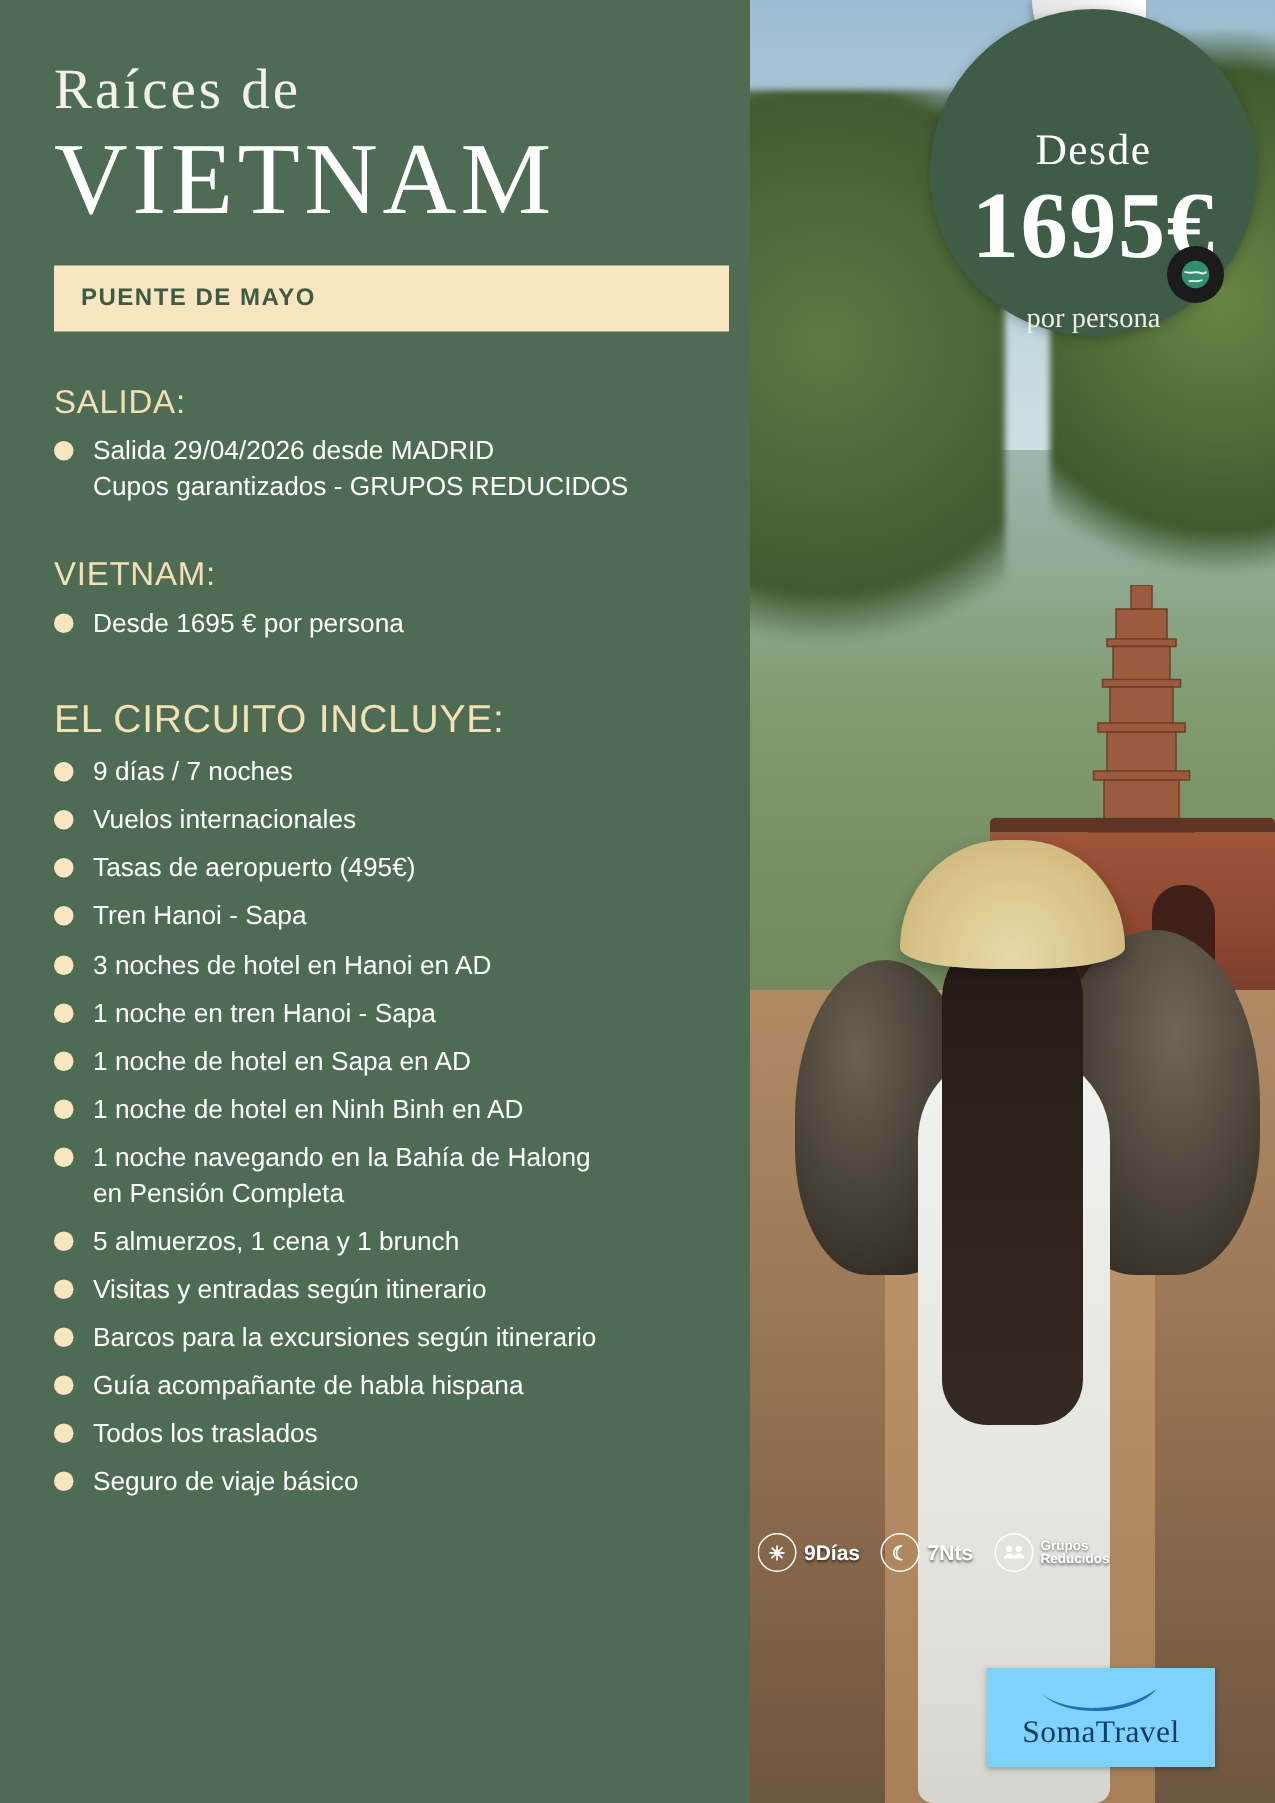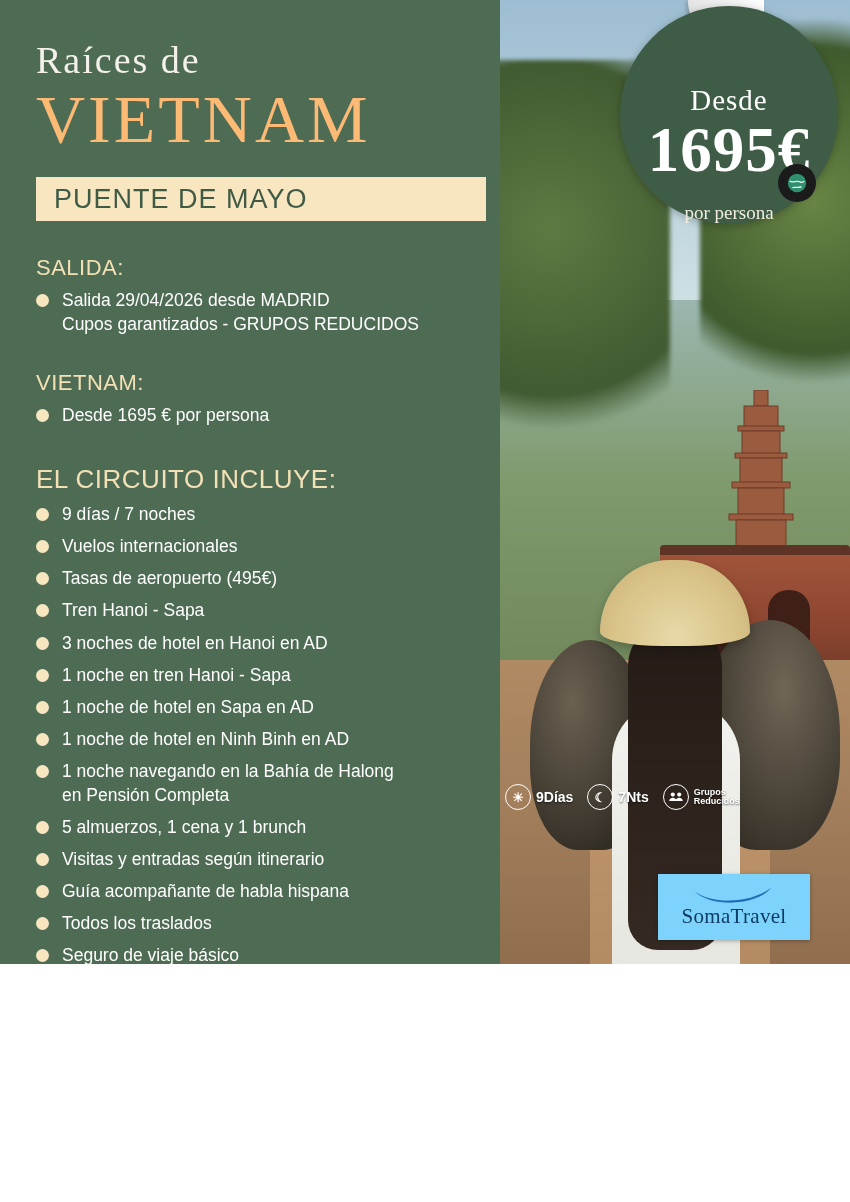--- a/index.html
+++ b/index.html
@@ -5,21 +5,21 @@
   * { box-sizing: border-box; margin: 0; padding: 0; }
   html, body {
     width: 850px;
     height: 1202px;
     overflow: hidden;
     font-family: "Liberation Sans", sans-serif;
   }
   #poster {
     position: relative;
     width: 850px;
-    height: 964px;
+    height: 1202px;
     background: #4e6b54;
     overflow: hidden;
   }
 
   
   #photo {
     position: absolute;
     left: 500px; top: 0;
     width: 350px; height: 1202px;
     overflow: hidden;
@@ -102,31 +102,31 @@
     color:#ffffff;
   }
   .title-small {
     font-family: "Liberation Serif", serif;
     font-size: 38px; font-weight: 400; letter-spacing: 2px;
     color:#f3f1ea; line-height: 1.1;
   }
   .title-big {
     font-family: "Liberation Serif", serif;
     font-size: 68px; font-weight: 400; letter-spacing: 3px;
-    color:#fdba74; line-height: 1.05; margin-top: 2px;
+    color:#ffffff; line-height: 1.05; margin-top: 2px;
   }
   .ribbon {
     margin-top: 22px;
     background:#f7e6bf;
     width: 450px; height: 44px;
     display:flex; align-items:center;
     padding-left: 18px;
   }
   .ribbon span {
-    color:#3f5a45; font-weight:normal; font-size:27px; letter-spacing:1px;
+    color:#3f5a45; font-weight:bold; font-size:16px; letter-spacing:1px;
   }
   .sec-head {
     color:#f3e0b5; font-size: 22px; margin-top: 34px; margin-bottom: 8px;
     letter-spacing: .5px;
   }
   .sec-head.circuit { font-size: 26px; margin-top: 36px; }
   ul { list-style: none; }
   li {
     position: relative;
     padding-left: 26px;
@@ -290,20 +290,21 @@
       <li><span class="dot"></span><span>Vuelos internacionales</span></li>
       <li><span class="dot"></span><span>Tasas de aeropuerto (495€)</span></li>
       <li><span class="dot"></span><span>Tren Hanoi - Sapa</span></li>
       <li><span class="dot"></span><span>3 noches de hotel en Hanoi en AD</span></li>
       <li><span class="dot"></span><span>1 noche en tren Hanoi - Sapa</span></li>
       <li><span class="dot"></span><span>1 noche de hotel en Sapa en AD</span></li>
       <li><span class="dot"></span><span>1 noche de hotel en Ninh Binh en AD</span></li>
       <li><span class="dot"></span><span>1 noche navegando en la Bahía de Halong</span><span class="sub">en Pensión Completa</span></li>
       <li><span class="dot"></span><span>5 almuerzos, 1 cena y 1 brunch</span></li>
       <li><span class="dot"></span><span>Visitas y entradas según itinerario</span></li>
+      <li><span class="dot"></span><span>Barcos para la excursiones según itinerario</span></li>
       <li><span class="dot"></span><span>Guía acompañante de habla hispana</span></li>
       <li><span class="dot"></span><span>Todos los traslados</span></li>
       <li><span class="dot"></span><span>Seguro de viaje básico</span></li>
     </ul>
   </div>
 
   <div id="page-curl"></div>
   <div id="badge">
     <div class="desde">Desde</div>
     <div class="price">1695€</div>

